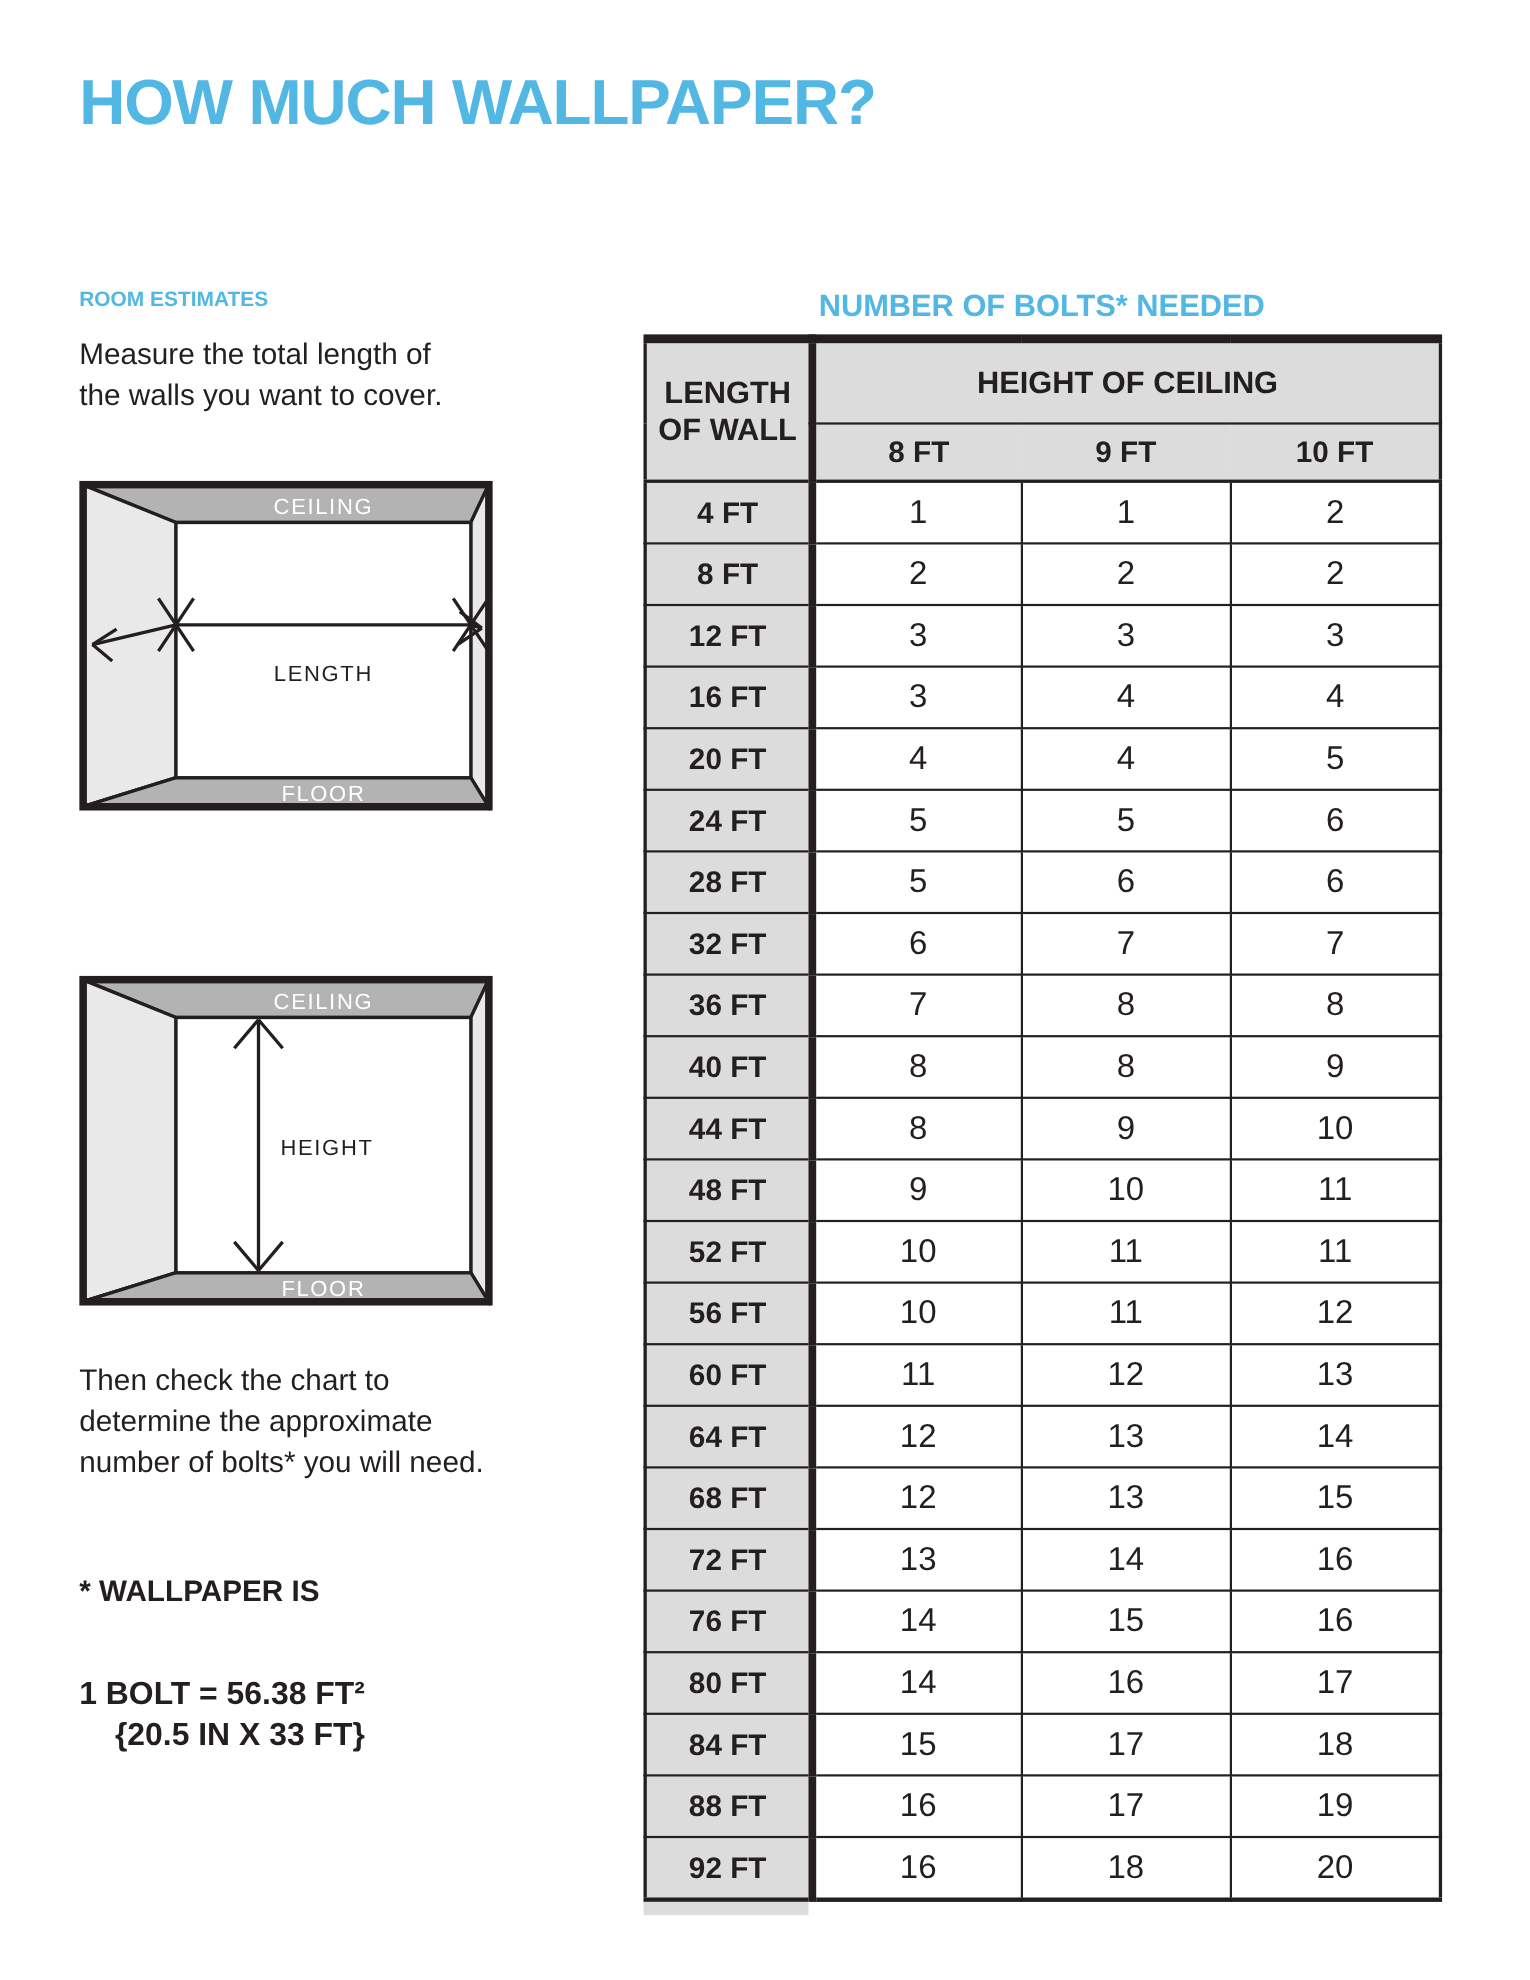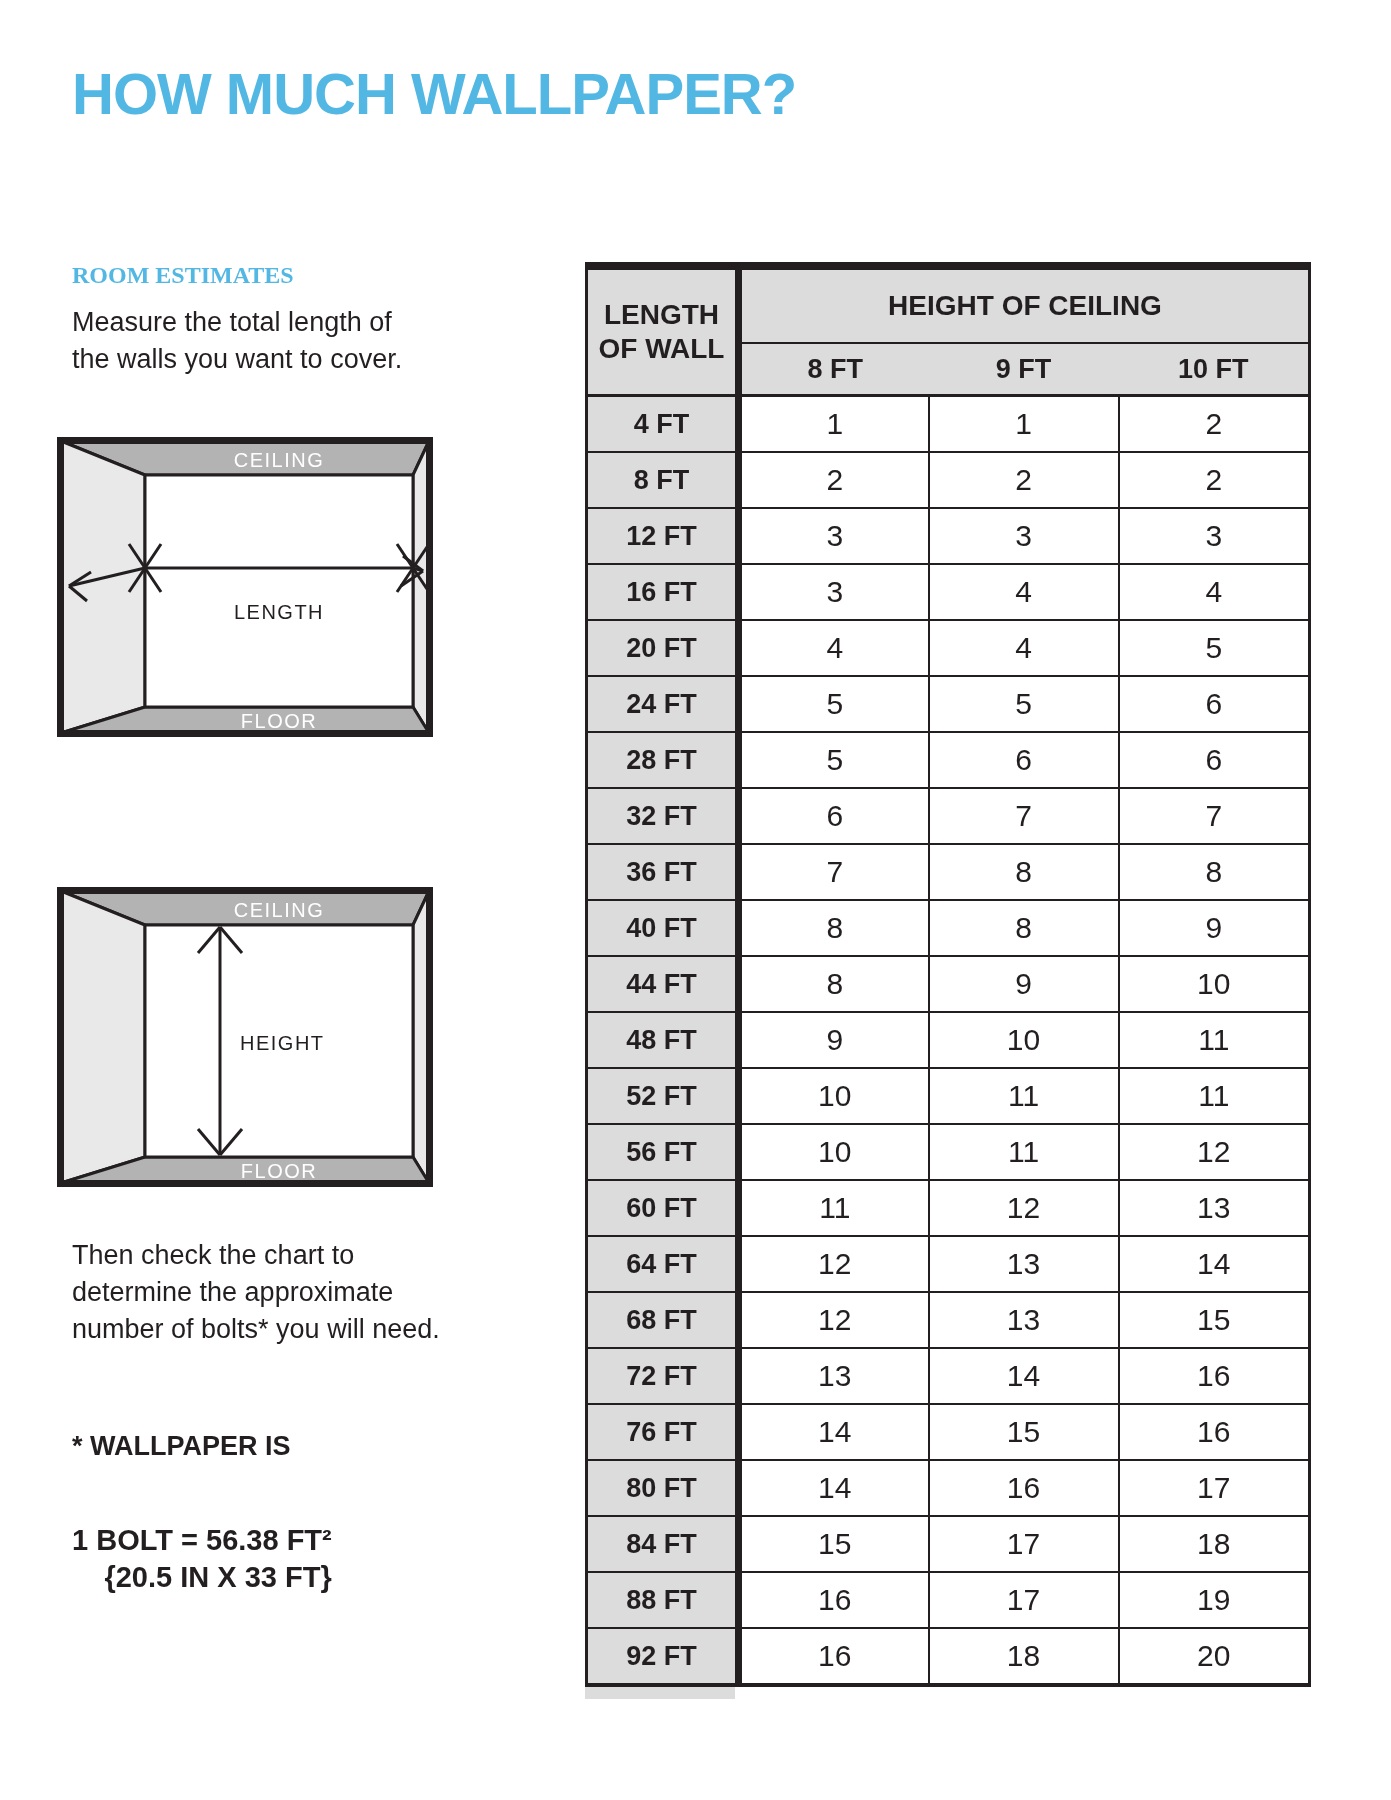--- a/index.html
+++ b/index.html
@@ -13,31 +13,31 @@
   .page{
     position:relative;width:1391px;height:1800px;background:#ffffff;
     font-family:"Liberation Sans","DejaVu Sans",sans-serif;color:var(--ink);
     overflow:hidden;
   }
   .title{
     position:absolute;left:72px;top:60px;margin:0;
     font-size:58px;font-weight:bold;letter-spacing:-1px;color:var(--accent);
   }
   .section-heading{
-    margin:0;font-size:24px;font-weight:bold;color:var(--accent);letter-spacing:0;font-family:Liberation Serif, serif;
+    margin:0;font-size:19px;font-weight:bold;color:var(--accent);letter-spacing:0;
   }
   .left-heading{position:absolute;left:72px;top:262px;}
   .body-text{
     position:absolute;left:72px;margin:0;font-size:27px;line-height:37px;
     color:var(--ink);white-space:pre-line;
   }
   .step1{top:304px;}
   .step2{top:783px;}
   .step3{top:1237px;}
-  .diagram{position:absolute;left:57px;width:408px;height:300px;}
+  .diagram{position:absolute;left:72px;width:408px;height:300px;}
   .diagram-1{top:437px;}
   .diagram-2{top:887px;}
   .room-svg{display:block;width:376px;height:300px;}
   .room-svg .ceil,.room-svg .floor{fill:var(--cf-gray);stroke:var(--ink);stroke-width:3;}
   .room-svg .wall{fill:var(--wall-gray);stroke:var(--ink);stroke-width:3;}
   .room-svg .back{fill:#ffffff;stroke:var(--ink);stroke-width:3;}
   .room-svg .outer{fill:none;stroke:var(--ink);stroke-width:7;}
   .room-svg .arrows line{stroke:var(--ink);stroke-width:3;fill:none;}
   .dlabel{font-family:"Liberation Sans","DejaVu Sans",sans-serif;font-size:20px;letter-spacing:1.5px;}
   .dlabel.light{fill:#ffffff;}
@@ -160,20 +160,21 @@
   <p class="footnote fn-packaging">
     <span>* WALLPAPER IS</span>
   </p>
 
   <p class="footnote fn-boltsize">
     <span>1 BOLT = 56.38 FT²</span><br>
     <span>{20.5 IN X 33 FT}</span>
   </p>
 
   <div class="table-area">
+    <h2 class="table-heading">NUMBER OF BOLTS* NEEDED</h2>
     <table class="bolts-table">
       <colgroup>
         <col style="width:152px">
         <col style="width:190px">
         <col style="width:190px">
         <col style="width:191px">
       </colgroup>
       <thead>
         <tr>
           <th class="corner" rowspan="2">LENGTH

